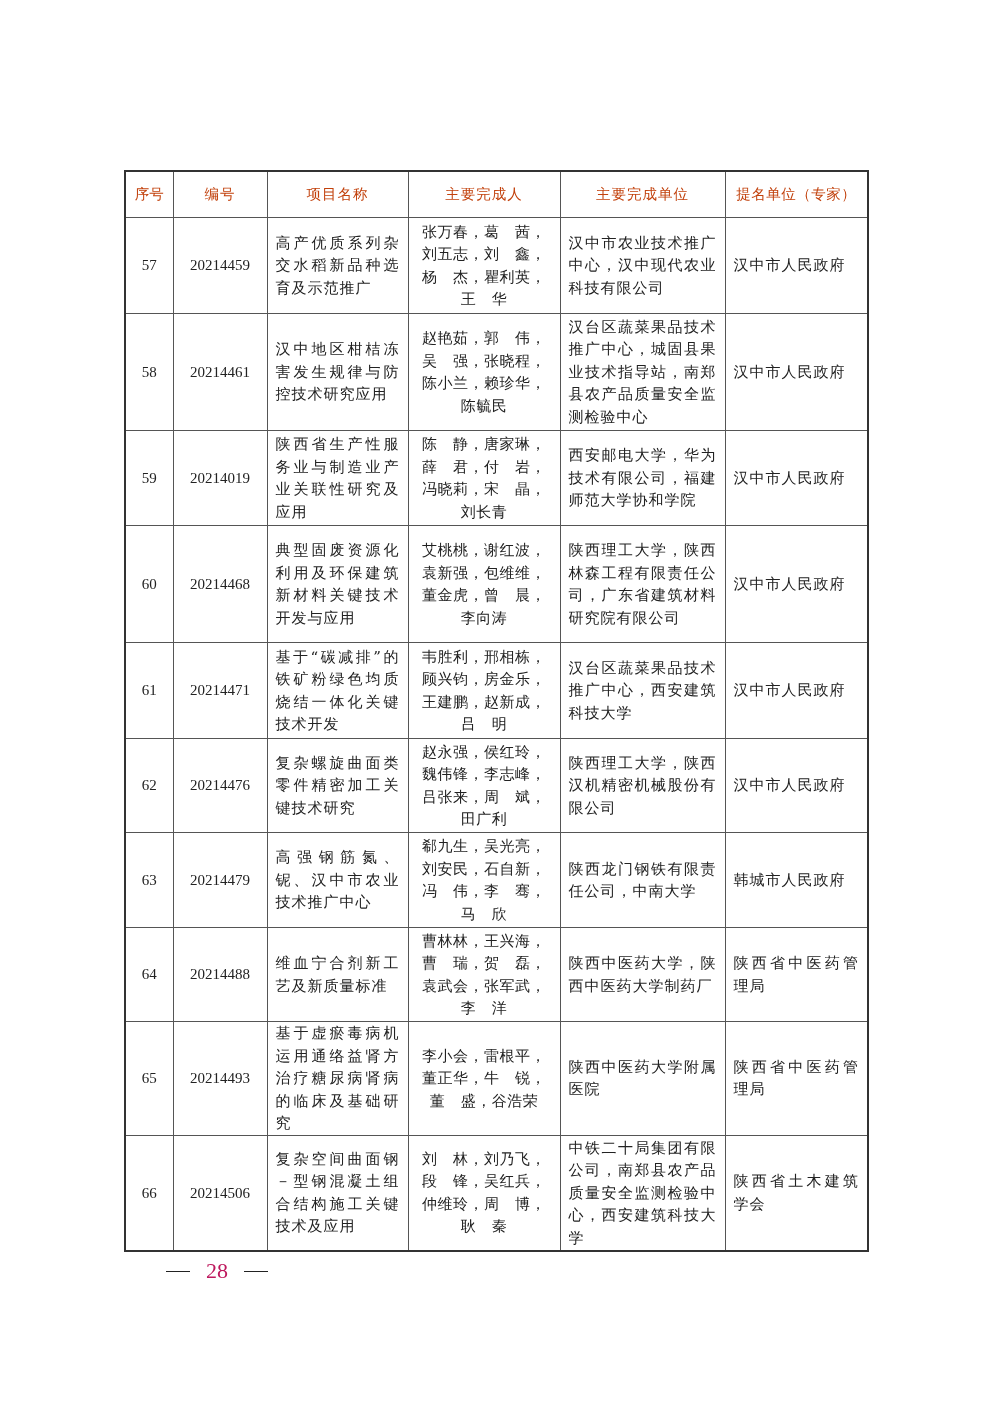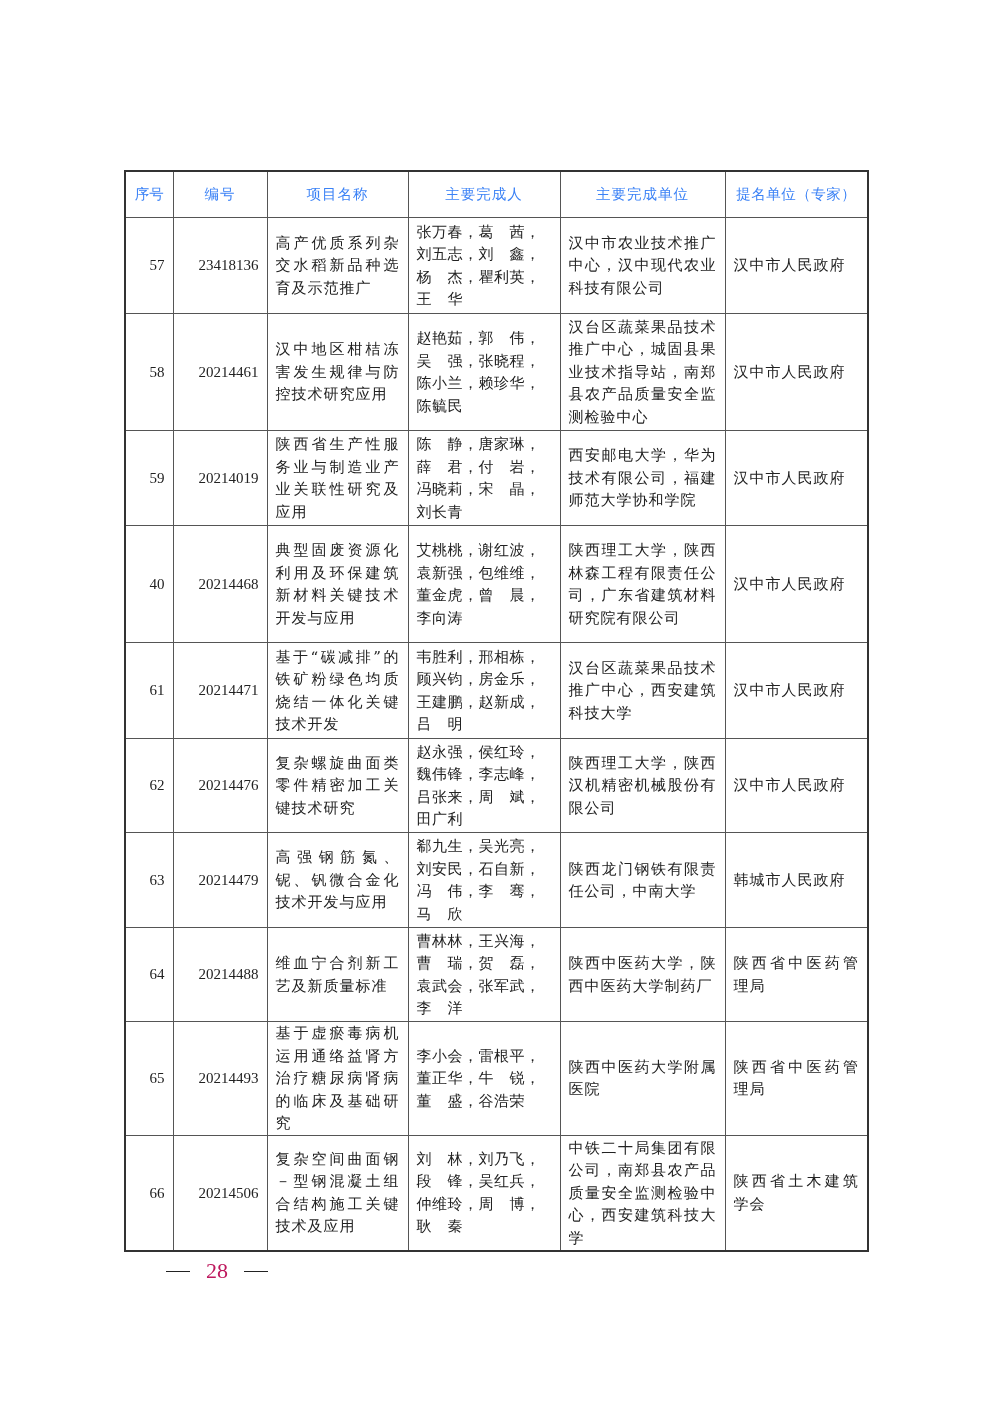--- a/index.html
+++ b/index.html
@@ -8,25 +8,25 @@
   .page { position: absolute; left: 0; top: 0; width: 992px; height: 1403px; }
   table.award {
     position: absolute; left: 124px; top: 170px; width: 743px;
     border-collapse: collapse; table-layout: fixed;
     border: 2px solid #333;
   }
   table.award td, table.award th {
     border: 1px solid #555; padding: 0 8px; vertical-align: middle;
     font-size: 15px; line-height: 22.5px; font-weight: normal;
   }
-  table.award th { height: 45px; font-family: "DejaVu Sans", "Liberation Sans", sans-serif; font-size: 14.5px; text-align: center; letter-spacing: 1px; color: #3b82f6; }
-  td.num, td.code { text-align: right; font-family: "Liberation Serif", serif; font-size: 16px; }
+  table.award th { height: 45px; font-family: "DejaVu Sans", "Liberation Sans", sans-serif; font-size: 14.5px; text-align: center; letter-spacing: 1px; color: #c2410c; }
+  td.num, td.code { text-align: center; font-family: "Liberation Serif", serif; font-size: 16px; }
   td.txt { text-align: justify; text-align-last: left; letter-spacing: 1px; }
   td.people { padding: 0 6px 0 8px; letter-spacing: 0.5px; }
-  td.people div { white-space: nowrap; }
+  td.people div { white-space: nowrap; text-align: center; }
   .page-no { position: absolute; left: 150px; top: 1258px; font-family: "Liberation Serif", serif; font-size: 22px; color: #be185d; display: flex; align-items: center; }
   .page-no .dash { display: inline-block; width: 24px; height: 1px; background: #222; margin: 0 16px; }
 </style>
 </head>
 <body>
 
 <div class="page">
   <table class="award">
     <colgroup>
       <col style="width:48px">
@@ -42,21 +42,21 @@
         <th>编号</th>
         <th>项目名称</th>
         <th>主要完成人</th>
         <th>主要完成单位</th>
         <th style="padding:0 2px;letter-spacing:0.5px">提名单位（专家）</th>
       </tr>
     </thead>
     <tbody id="tbody">
         <tr style="height: 96px;">
           <td class="num">57</td>
-          <td class="code">23418136</td>
+          <td class="code">20214459</td>
           <td class="txt">高产优质系列杂交水稻新品种选育及示范推广</td>
           <td class="people">
             <div>张万春，葛　茜，</div>
             <div>刘五志，刘　鑫，</div>
             <div>杨　杰，瞿利英，</div>
             <div>王　华</div>
           </td>
           <td class="txt">汉中市农业技术推广中心，汉中现代农业科技有限公司</td>
           <td class="txt">汉中市人民政府</td>
         </tr>
@@ -80,21 +80,21 @@
           <td class="people">
             <div>陈　静，唐家琳，</div>
             <div>薛　君，付　岩，</div>
             <div>冯晓莉，宋　晶，</div>
             <div>刘长青</div>
           </td>
           <td class="txt">西安邮电大学，华为技术有限公司，福建师范大学协和学院</td>
           <td class="txt">汉中市人民政府</td>
         </tr>
         <tr style="height: 117px;">
-          <td class="num">40</td>
+          <td class="num">60</td>
           <td class="code">20214468</td>
           <td class="txt">典型固废资源化利用及环保建筑新材料关键技术开发与应用</td>
           <td class="people">
             <div>艾桃桃，谢红波，</div>
             <div>袁新强，包维维，</div>
             <div>董金虎，曾　晨，</div>
             <div>李向涛</div>
           </td>
           <td class="txt">陕西理工大学，陕西林森工程有限责任公司，广东省建筑材料研究院有限公司</td>
           <td class="txt">汉中市人民政府</td>
@@ -121,21 +121,21 @@
             <div>魏伟锋，李志峰，</div>
             <div>吕张来，周　斌，</div>
             <div>田广利</div>
           </td>
           <td class="txt">陕西理工大学，陕西汉机精密机械股份有限公司</td>
           <td class="txt">汉中市人民政府</td>
         </tr>
         <tr style="height: 95px;">
           <td class="num">63</td>
           <td class="code">20214479</td>
-          <td class="txt">高强钢筋氮、铌、钒微合金化技术开发与应用</td>
+          <td class="txt">高强钢筋氮、铌、汉中市农业技术推广中心</td>
           <td class="people">
             <div>郗九生，吴光亮，</div>
             <div>刘安民，石自新，</div>
             <div>冯　伟，李　骞，</div>
             <div>马　欣</div>
           </td>
           <td class="txt">陕西龙门钢铁有限责任公司，中南大学</td>
           <td class="txt">韩城市人民政府</td>
         </tr>
         <tr style="height: 94px;">

